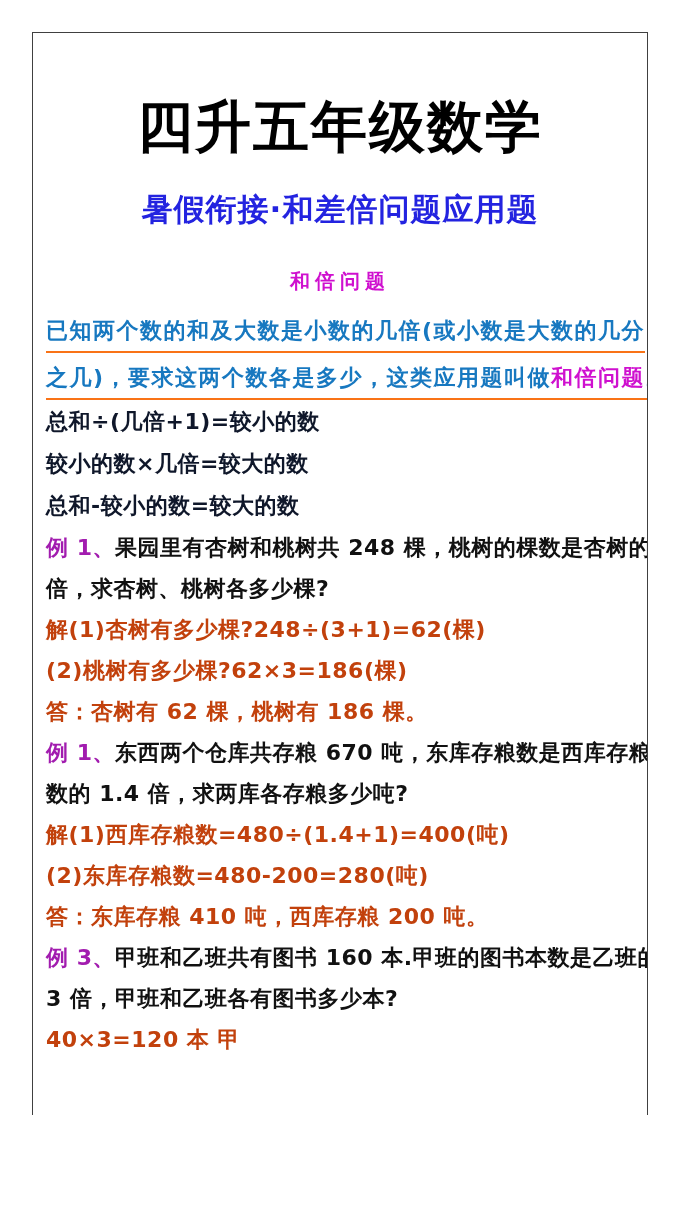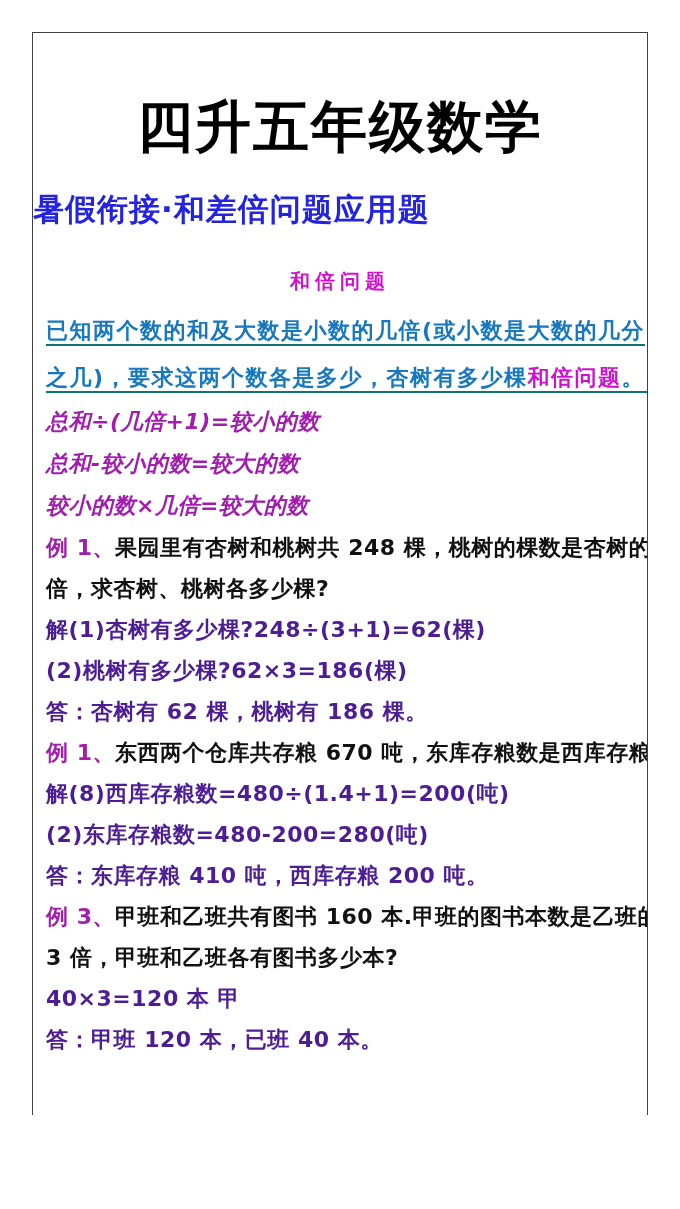--- a/index.html
+++ b/index.html
@@ -19,85 +19,85 @@
   }
   .title {
     margin:56px 0 0;
     text-align:center;
     font-family:"DejaVu Serif","Liberation Serif",serif;
     font-size:56px; font-weight:900; color:#000000;
     line-height:74px; letter-spacing:2px;
   }
   .subtitle {
     margin:26px 0 16px;
-    text-align:left;
+    text-align:center;
     font-size:31px; font-weight:bold; color:#2323e0;
     line-height:40px; letter-spacing:1px;
   }
   .section-heading {
     margin:40px 0 0;
     text-align:center;
     font-size:20px; font-weight:bold; color:#cf10cf;
     line-height:24px; letter-spacing:5px;
   }
   .doc-body {
     margin:14px 0 0 13px;
     width:596px;
     font-size:22px; font-weight:bold;
   }
   .line { line-height:41px; letter-spacing:0.5px; white-space:nowrap; }
   .def  { line-height:47px; letter-spacing:1.5px; color:#1778c0; }
-  .underlined { border-bottom:2px solid #0f766e; padding-bottom:1px; }
+  .underlined { border-bottom:2px solid #f97316; padding-bottom:8px; }
   .pad-right  { padding-right:16px; }
   .magenta { color:#cf10cf; }
-  .formula { line-height:42px; color:#a21caf;font-style:italic; }
+  .formula { line-height:42px; color:#0f172a; }
   .black { color:#111111; }
-  .red   { color:#4c1d95; }
+  .red   { color:#c2410c; }
   .ex-label { color:#a21caf; }
 </style>
 </head>
 <body>
 
 <div class="page">
   <div class="frame">
 
     <h1 class="title">四升五年级数学</h1>
     <h2 class="subtitle">暑假衔接·和差倍问题应用题</h2>
     <h3 class="section-heading">和倍问题</h3>
 
     <div class="doc-body">
 
       <div class="line def">
         <span class="underlined">已知两个数的和及大数是小数的几倍(或小数是大数的几分</span>
       </div>
       <div class="line def">
-        <span class="underlined pad-right"><span>之几)，要求这两个数各是多少，杏树有多少棵</span><span class="magenta">和倍问题</span><span>。</span></span>
+        <span class="underlined pad-right"><span>之几)，要求这两个数各是多少，这类应用题叫做</span><span class="magenta">和倍问题</span><span>。</span></span>
       </div>
 
       <div class="line formula">总和÷(几倍+1)=较小的数</div>
+      <div class="line formula">较小的数×几倍=较大的数</div>
       <div class="line formula">总和-较小的数=较大的数</div>
-      <div class="line formula">较小的数×几倍=较大的数</div>
 
       <div class="line">
         <span class="ex-label">例 1、</span><span class="black">果园里有杏树和桃树共 248 棵，桃树的棵数是杏树的 3</span>
       </div>
       <div class="line black">倍，求杏树、桃树各多少棵?</div>
       <div class="line red">解(1)杏树有多少棵?248÷(3+1)=62(棵)</div>
       <div class="line red">(2)桃树有多少棵?62×3=186(棵)</div>
       <div class="line red">答：杏树有 62 棵，桃树有 186 棵。</div>
 
       <div class="line">
         <span class="ex-label">例 1、</span><span class="black">东西两个仓库共存粮 670 吨，东库存粮数是西库存粮</span>
       </div>
-      <div class="line red">解(8)西库存粮数=480÷(1.4+1)=200(吨)</div>
+      <div class="line black">数的 1.4 倍，求两库各存粮多少吨?</div>
+      <div class="line red">解(1)西库存粮数=480÷(1.4+1)=400(吨)</div>
       <div class="line red">(2)东库存粮数=480-200=280(吨)</div>
       <div class="line red">答：东库存粮 410 吨，西库存粮 200 吨。</div>
 
       <div class="line">
         <span class="ex-label">例 3、</span><span class="black">甲班和乙班共有图书 160 本.甲班的图书本数是乙班的</span>
       </div>
       <div class="line black">3 倍，甲班和乙班各有图书多少本?</div>
       <div class="line red">40×3=120 本 甲</div>
-      <div class="line red">答：甲班 120 本，已班 40 本。</div>
 
     </div>
   </div>
 </div>
 
 </body></html>

